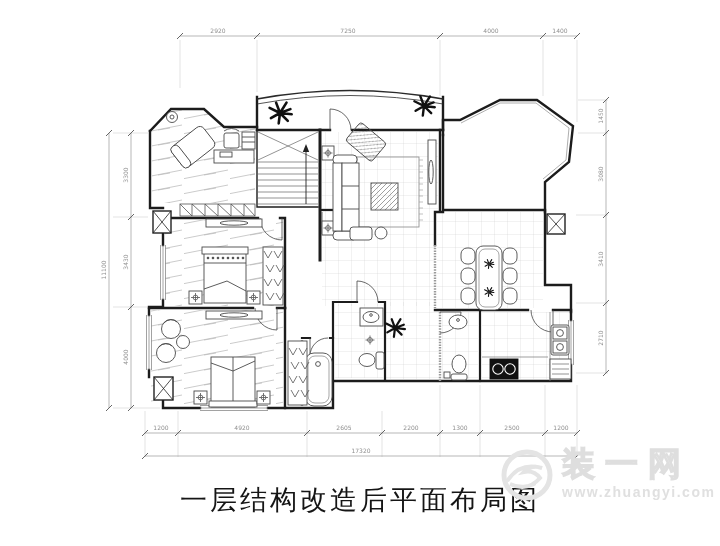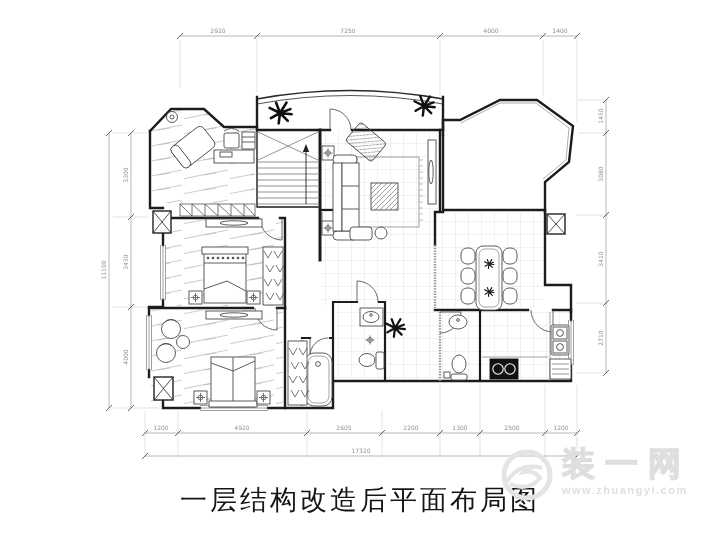--- a/index.html
+++ b/index.html
@@ -7,21 +7,21 @@
          font-family:"Liberation Sans",sans-serif;}
   .plan-title{position:absolute;left:50%;top:482px;transform:translateX(-50%);
          font-family:"Liberation Serif","DejaVu Serif",serif;
          font-size:27px;letter-spacing:3px;color:#151515;white-space:nowrap;}
   .watermark{position:absolute;left:498px;top:446px;width:215px;height:75px;
          display:flex;align-items:flex-start;}
   .wm-logo{flex:0 0 auto;margin-top:2px;}
   .wm-textcol{margin-left:6px;}
   .wm-brand{font-size:33px;font-weight:bold;letter-spacing:10px;line-height:36px;
          color:#fbfbfb;-webkit-text-stroke:1.4px #dedede;text-shadow:0 0 1px #e3e3e3;}
-  .wm-url{font-size:11px;font-weight:bold;letter-spacing:1.5px;color:#e0e0e0;margin-top:2px;}
+  .wm-url{font-size:14px;font-weight:bold;letter-spacing:1.5px;color:#e0e0e0;margin-top:2px;}
   svg text.dim{font-family:"DejaVu Sans",sans-serif;font-size:6px;fill:#8f8f8f;}
 </style>
 </head>
 <body>
 
 <div class="stage">
 
 <svg width="720" height="546" viewBox="0 0 720 546">
   <defs>
     <pattern id="tile" width="13" height="13" patternUnits="userSpaceOnUse">

